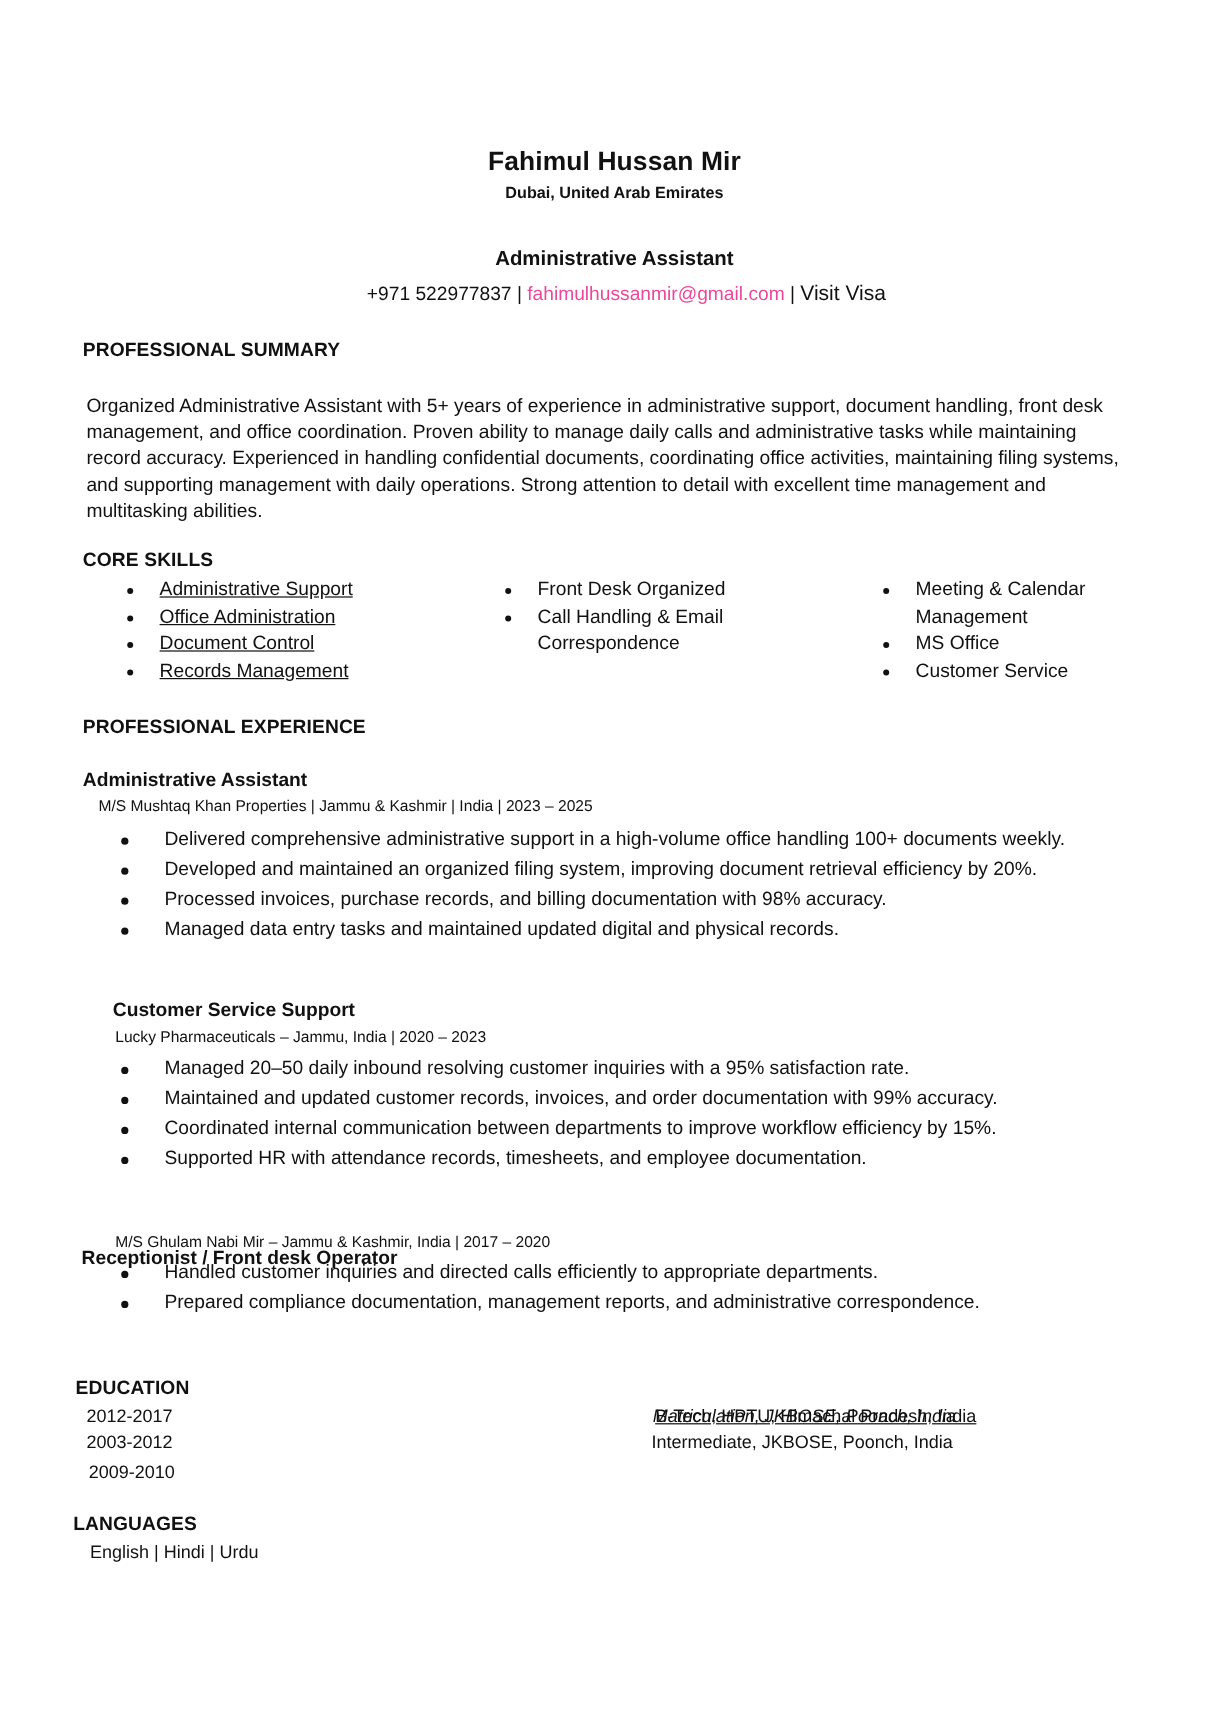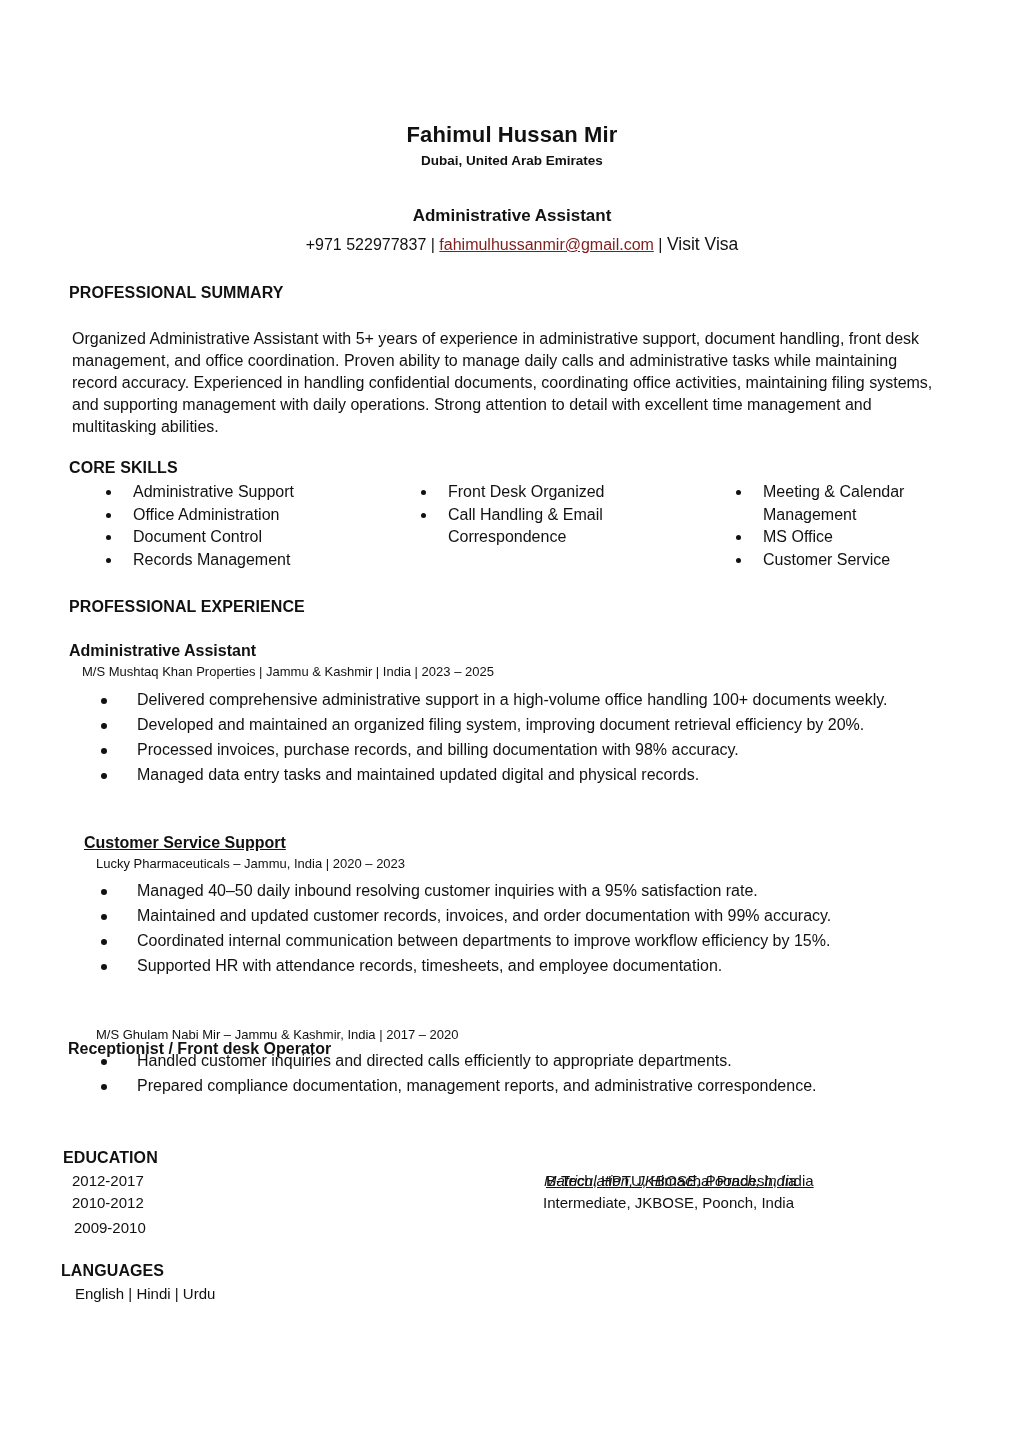--- a/index.html
+++ b/index.html
@@ -30,21 +30,21 @@
     .job-title {
       left: 0; width: 1024px; top: 206px;
       text-align: center;
       font-size: 17px; font-weight: bold;
     }
     .contact {
       left: 0; width: 1044px; top: 234px;
       text-align: center;
       font-size: 16px;
     }
-    .contact .email { text-decoration: underline; color: #7f1d1d; }
+    .contact .email { color: #ec4899; }
     .contact .visa { font-size: 17.5px; }
     .section-heading {
       font-size: 16px; font-weight: bold;
       letter-spacing: 0.1px;
     }
     .body-text {
       font-size: 16px;
       line-height: 22px;
     }
     .summary {
@@ -102,21 +102,21 @@
 <div class="abs job-title">Administrative Assistant</div>
 <div class="abs contact">
   <span>+971 522977837</span><span> | </span><a class="email">fahimulhussanmir@gmail.com</a><span> | </span><span class="visa">Visit Visa</span>
 </div>
 
 <div class="abs section-heading" style="left:69px; top:284px;">PROFESSIONAL SUMMARY</div>
 <div class="abs body-text summary">Organized Administrative Assistant with 5+ years of experience in administrative support, document handling, front desk management, and office coordination. Proven ability to manage daily calls and administrative tasks while maintaining record accuracy. Experienced in handling confidential documents, coordinating office activities, maintaining filing systems, and supporting management with daily operations. Strong attention to detail with excellent time management and multitasking abilities.</div>
 
 <div class="abs section-heading" style="left:69px; top:459px;">CORE SKILLS</div>
 
-<div class="skill-col" style="left:103px; top:481px; width:260px;">
+<div class="skill-col" style="left:103px; top:481px; width:260px;text-decoration:underline;">
   <div class="skill-item">Administrative Support</div>
   <div class="skill-item">Office Administration</div>
   <div class="skill-item">Document Control</div>
   <div class="skill-item">Records Management</div>
 </div>
 <div class="skill-col" style="left:418px; top:481px; width:210px;">
   <div class="skill-item">Front Desk Organized</div>
   <div class="skill-item">Call Handling &amp; Email Correspondence</div>
 </div>
 <div class="skill-col" style="left:733px; top:481px; width:190px;">
@@ -129,38 +129,38 @@
 
 <div class="abs job-role" style="left:69px; top:642px;">Administrative Assistant</div>
 <div class="abs job-meta" style="left:82px; top:664px;">M/S Mushtaq Khan Properties | Jammu &amp; Kashmir | India | 2023 – 2025</div>
 <div class="bullet-list" style="left:98px; top:689px; width:830px;">
   <div class="bullet">Delivered comprehensive administrative support in a high-volume office handling 100+ documents weekly.</div>
   <div class="bullet">Developed and maintained an organized filing system, improving document retrieval efficiency by 20%.</div>
   <div class="bullet">Processed invoices, purchase records, and billing documentation with 98% accuracy.</div>
   <div class="bullet">Managed data entry tasks and maintained updated digital and physical records.</div>
 </div>
 
-<div class="abs job-role" style="left:84px; top:834px;text-decoration:underline;">Customer Service Support</div>
+<div class="abs job-role" style="left:94px; top:834px;">Customer Service Support</div>
 <div class="abs job-meta" style="left:96px; top:856px;">Lucky Pharmaceuticals – Jammu, India | 2020 – 2023</div>
 <div class="bullet-list" style="left:98px; top:880px; width:830px;">
-  <div class="bullet">Managed 40–50 daily inbound resolving customer inquiries with a 95% satisfaction rate.</div>
+  <div class="bullet">Managed 20–50 daily inbound resolving customer inquiries with a 95% satisfaction rate.</div>
   <div class="bullet">Maintained and updated customer records, invoices, and order documentation with 99% accuracy.</div>
   <div class="bullet">Coordinated internal communication between departments to improve workflow efficiency by 15%.</div>
   <div class="bullet">Supported HR with attendance records, timesheets, and employee documentation.</div>
 </div>
 
 <div class="abs job-role" style="left:68px; top:1040px;">Receptionist / Front desk Operator</div>
 <div class="abs job-meta" style="left:96px; top:1027px;">M/S Ghulam Nabi Mir – Jammu &amp; Kashmir, India | 2017 – 2020</div>
 <div class="bullet-list" style="left:98px; top:1050px; width:830px;">
   <div class="bullet">Handled customer inquiries and directed calls efficiently to appropriate departments.</div>
   <div class="bullet">Prepared compliance documentation, management reports, and administrative correspondence.</div>
 </div>
 
 <div class="abs section-heading" style="left:63px; top:1149px;">EDUCATION</div>
 <div class="abs edu-year" style="left:72px; top:1172px;">2012-2017</div>
 <div class="abs edu-degree" style="left:546px; top:1172px;text-decoration:underline;">B-Tech, HPTU, Himachal Pradesh, India</div>
-<div class="abs edu-year" style="left:72px; top:1194px;">2010-2012</div>
+<div class="abs edu-year" style="left:72px; top:1194px;">2003-2012</div>
 <div class="abs edu-degree" style="left:543px; top:1194px;">Intermediate, JKBOSE, Poonch, India</div>
 <div class="abs edu-year" style="left:74px; top:1219px;">2009-2010</div>
 <div class="abs edu-degree" style="left:544px; top:1172px;font-style:italic;">Matriculation, JKBOSE, Poonch, India</div>
 
 <div class="abs section-heading" style="left:61px; top:1262px;">LANGUAGES</div>
 <div class="abs lang-text" style="left:75px; top:1285px;">English | Hindi | Urdu</div>
 
 </body></html>

